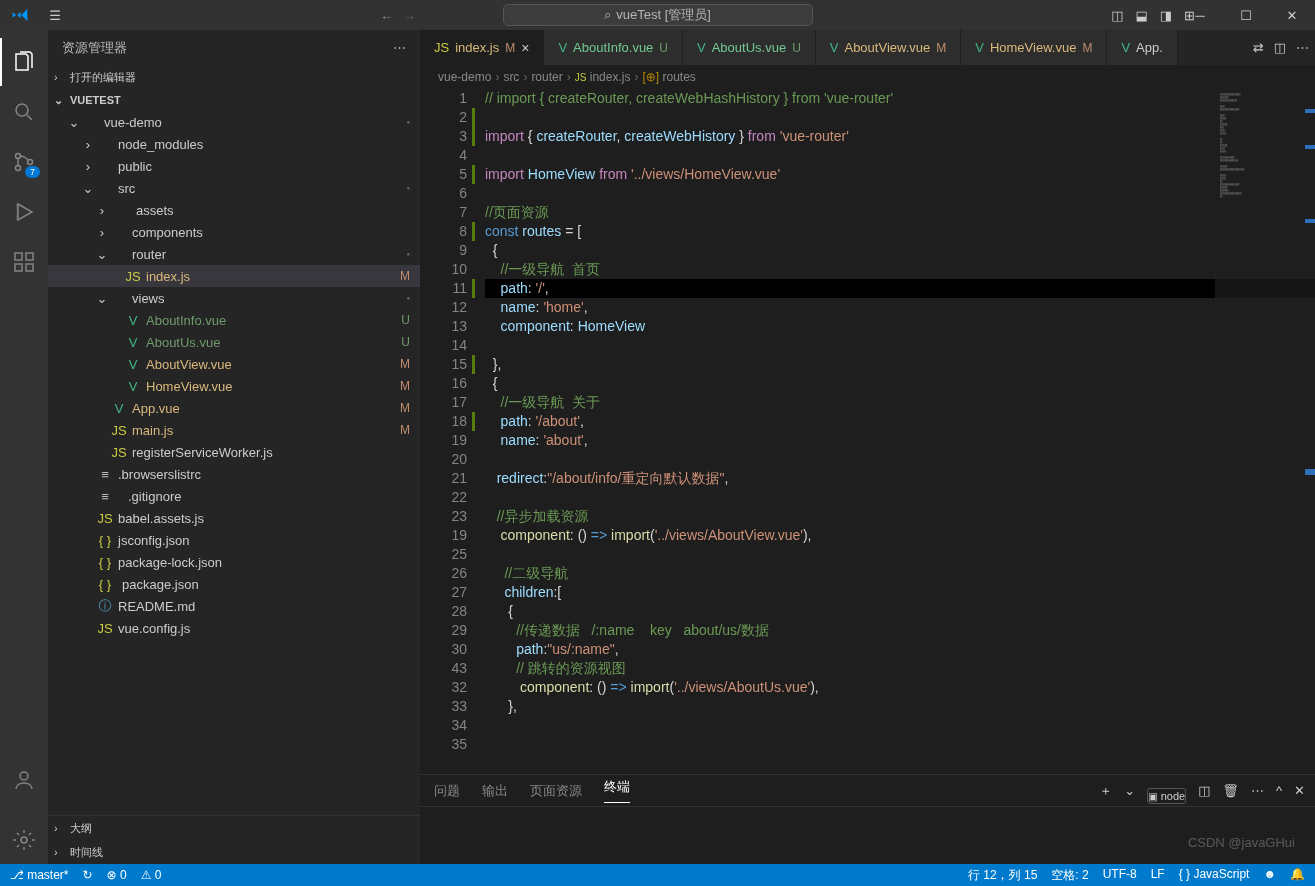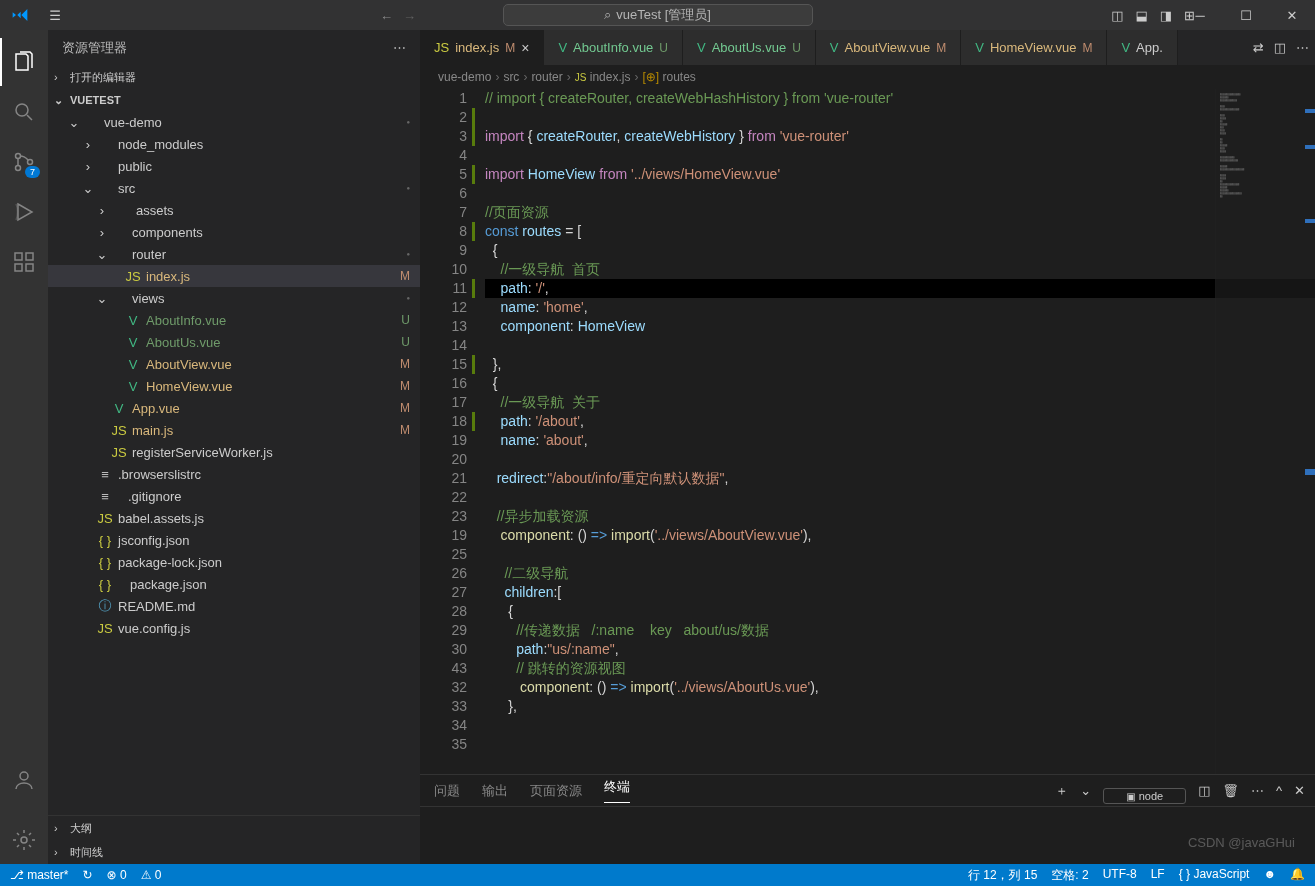--- a/index.html
+++ b/index.html
@@ -64,21 +64,21 @@
 .code { flex:1; color:#d4d4d4;}
 .code .line { height:19px; white-space:pre;}
 .code .line.cur { background:#000000;}
 .minimap { position:absolute; right:0; top:0; width:100px; height:100%; background:#1e1e1e; opacity:0.7; border-left:1px solid #222;}
 .minimap .mm-content { padding:4px; font-size:2px; line-height:3px; color:#666; font-family:monospace;}
 .minimap .mm-bar { position:absolute; right:0; width:10px; background:#3794ff;}
 .panel { height:90px; border-top:1px solid #333; background:#1e1e1e; display:flex; flex-direction:column;}
 .panel-tabs { height:32px; display:flex; align-items:center; padding-left:14px; gap:22px; color:#888; border-bottom:1px solid #333; position:relative;}
 .panel-tabs span.active { color:#fff; border-bottom:1px solid #fff; padding-bottom:6px;}
 .panel-tabs .right { position:absolute; right:10px; display:flex; gap:12px; align-items:center; color:#ccc;}
-.panel-tabs .right .node { border:1px solid #555; padding:1px 22px; border-radius:3px; font-size:11px;margin-top:10px;}
+.panel-tabs .right .node { border:1px solid #555; padding:1px 0; border-radius:3px; font-size:11px;margin-top:10px;}
 .statusbar { height:22px; background:#007acc; color:#fff; display:flex; align-items:center; padding:0 10px; font-size:12px; gap:14px;}
 .statusbar .right { margin-left:auto; display:flex; gap:14px;}
 .watermark { position:absolute; right:20px; bottom:36px; color:#ddd; opacity:0.3; font-size:13px;}
 
 .tk-c { color:#6a9955;}
 .tk-k { color:#c586c0;}
 .tk-s { color:#ce9178;}
 .tk-v { color:#9cdcfe;}
 .tk-f { color:#dcdcaa;}
 .tk-p { color:#d4d4d4;}
@@ -295,21 +295,21 @@
           <span class="" style="margin-left:4px">jsconfig.json</span>
         </div>
         <div class="tree-row" style="padding-left: 32px;">
           <span class="tw"></span>
           <span class="ic json">{ }</span>
           <span class="" style="margin-left:4px">package-lock.json</span>
         </div>
         <div class="tree-row" style="padding-left: 32px;">
           <span class="tw"></span>
           <span class="ic json">{ }</span>
-          <span class="" style="margin-left:16px">package.json</span>
+          <span class="" style="margin-left:8px">package.json</span>
         </div>
         <div class="tree-row" style="padding-left: 32px;">
           <span class="tw"></span>
           <span class="ic md">ⓘ</span>
           <span class="" style="margin-left:4px">README.md</span>
         </div>
         <div class="tree-row" style="padding-left: 32px;">
           <span class="tw"></span>
           <span class="ic js">JS</span>
           <span class="" style="margin-left:4px">vue.config.js</span>

